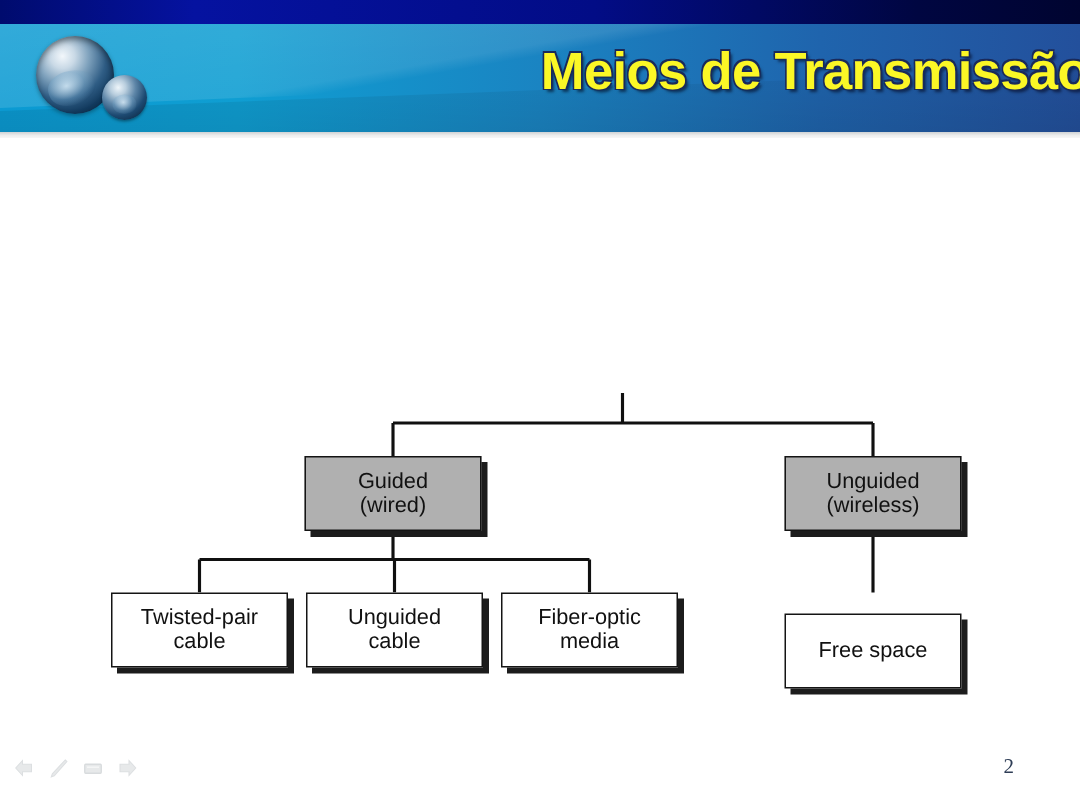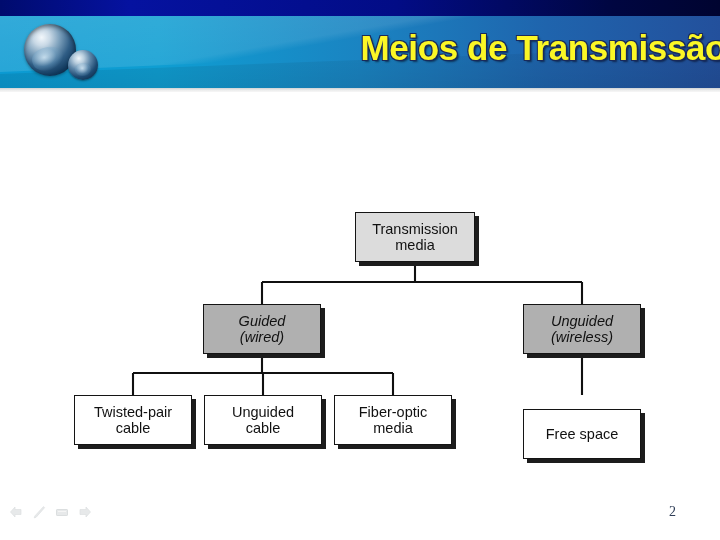--- a/index.html
+++ b/index.html
@@ -174,21 +174,20 @@
     white-space: pre-line;
     padding: 0 4px;
   }
   .node-root {
     background: #dcdcdc;
     font-size: 14.5px;
   }
   .node-branch {
     background: #b0b0b0;
     font-size: 14.5px;
-    font-style: italic;
   }
   .node-leaf {
     background: #ffffff;
     font-size: 14.5px;
   }
 
   
   #footer {
     position: absolute;
     left: 0; top: 492px;
@@ -256,24 +255,20 @@
           <path d="M 133 281 L 393 281"></path>
 
           <path d="M 133 281 L 133 303"></path>
           <path d="M 263 281 L 263 303"></path>
           <path d="M 393 281 L 393 303"></path>
 
           <path d="M 582 262 L 582 303"></path>
         </g>
       </svg>
 
-      <div class="node node-root" style="left:355px; top:120px; width:120px; height:50px;">
-        <span class="node-label">Transmission
-media</span>
-      </div>
 
       <div class="node node-branch" style="left:203px; top:212px; width:118px; height:50px;">
         <span class="node-label">Guided
 (wired)</span>
       </div>
 
       <div class="node node-branch" style="left:523px; top:212px; width:118px; height:50px;">
         <span class="node-label">Unguided
 (wireless)</span>
       </div>

